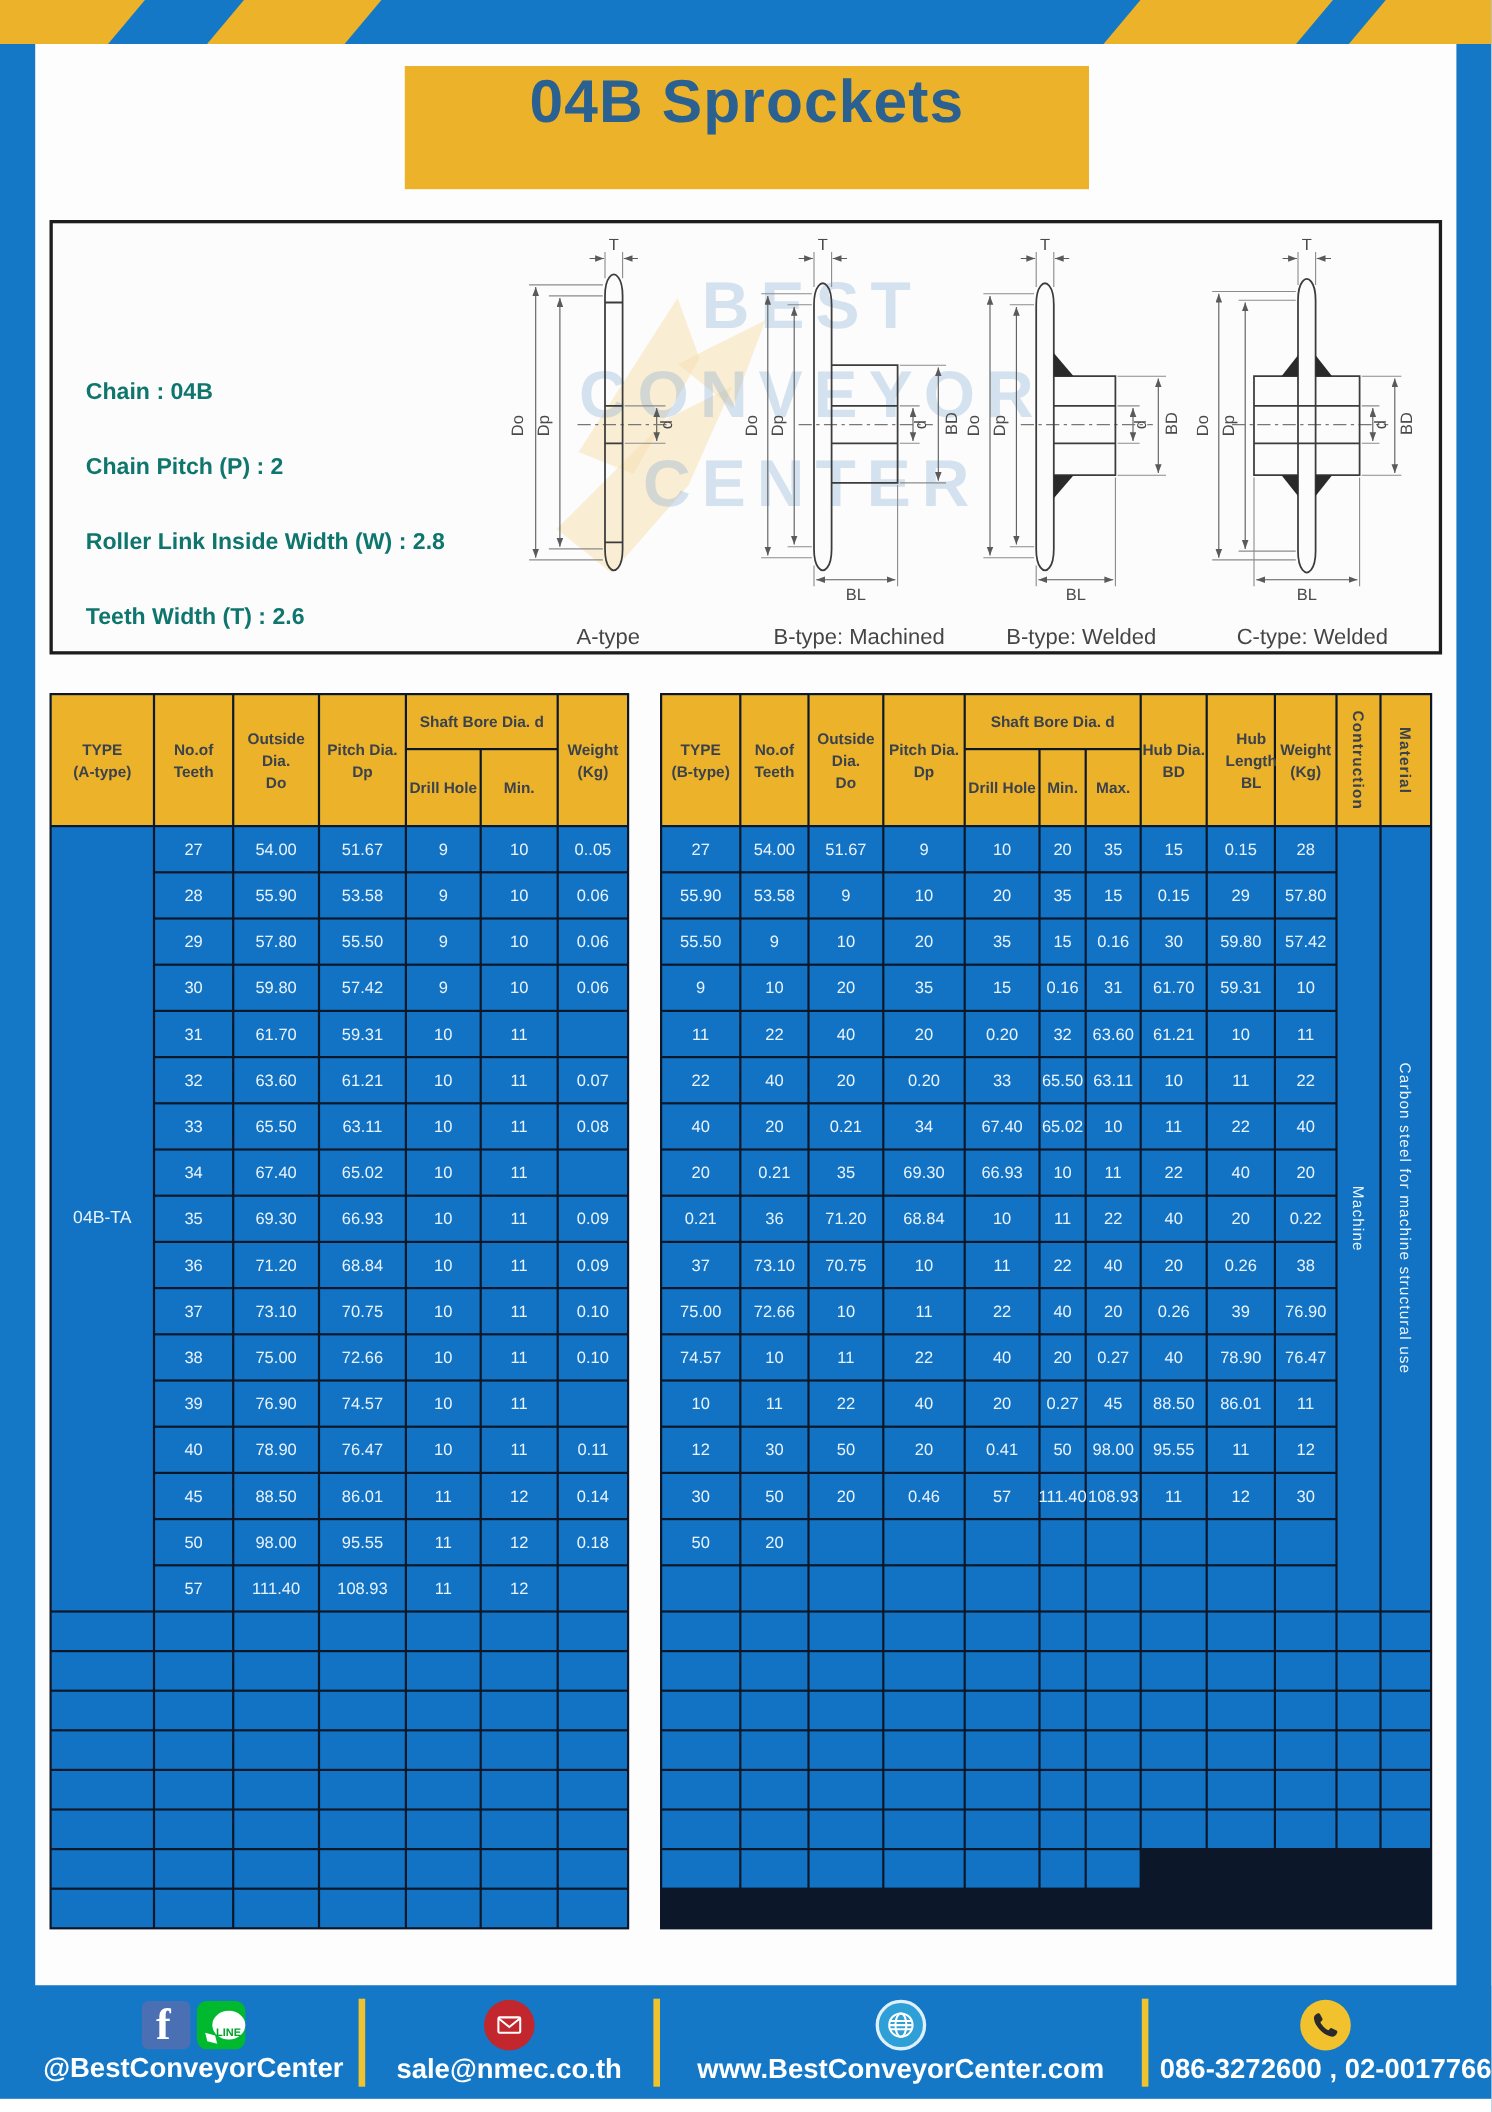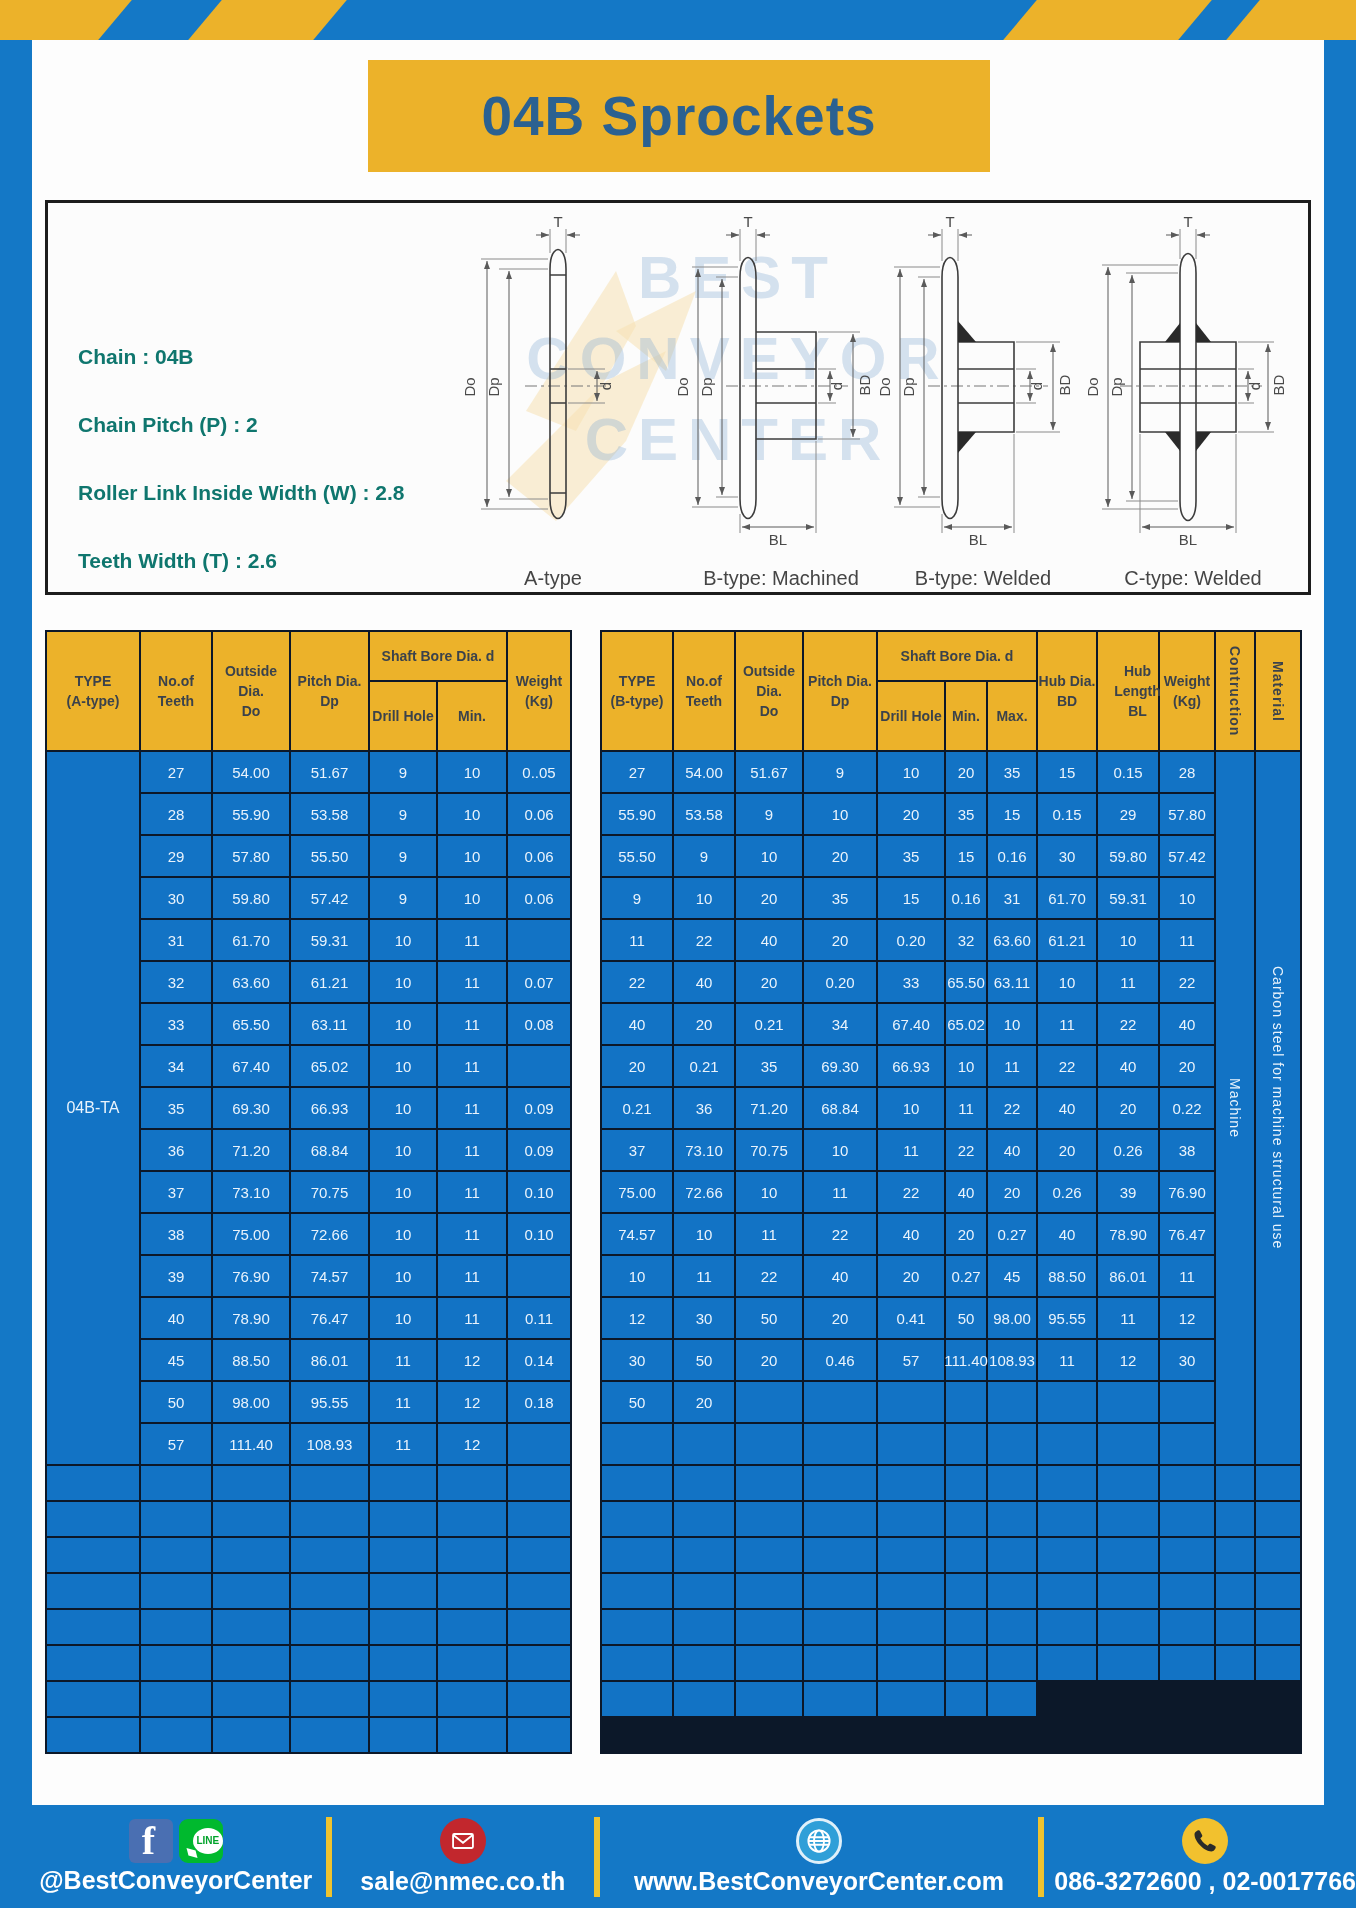--- a/index.html
+++ b/index.html
@@ -11,21 +11,21 @@
   .stripe { position:absolute; top:0; height:40px; background:#ecb22a; transform:skewX(-40deg); }
   .s1 { left:-55px;  width:170px; }
   .s2 { left:205px;  width:125px; }
   .s3 { left:1020px; width:175px; }
   .s4 { left:1243px; width:140px; }
 
   
   .sheet { position:absolute; left:32px; top:40px; width:1292px; height:1765px; background:#fdfdfd; }
 
   .title-box { position:absolute; left:336px; top:20px; width:622px; height:112px; background:#ecb22a;
-               display:flex; align-items:center; justify-content:center; }
+               display:flex; align-items:flex-start; justify-content:center; }
   .title-box span { font-size:55px; font-weight:bold; color:#2b6191; letter-spacing:1px; }
 
   
   .diagram-box { position:absolute; left:13px; top:160px; width:1266px; height:395px;
                  border:3px solid #1d1d1d; background:#fcfcfc; box-sizing:border-box; }
   .watermark { position:absolute; left:400px; top:34px; width:580px; text-align:center; z-index:0;
                font-weight:bold; font-size:60px; letter-spacing:10px; line-height:1.35;
                color:rgba(130,170,210,0.33); }
   .wm-swoosh { position:absolute; left:418px; top:28px; z-index:0; opacity:0.55; }
   .specs { position:absolute; left:30px; top:104px; z-index:2; }
@@ -87,21 +87,21 @@
   .f1 { width:292px; } .f2 { width:252px; } .f3 { width:436px;text-align:center; } .f4 { flex:1; }
   .fdivider { width:7px; height:80px; background:#eec32f; margin:0 10px; }
   .ficons { display:flex; gap:6px; align-items:center; margin-bottom:3px; }
   .flabel { color:#ffffff; font-weight:bold; font-size:25px; white-space:nowrap; }
   .fb-icon { width:44px; height:44px; background:#4a6fb2; border-radius:6px; position:relative; overflow:hidden; }
   .fb-icon span { position:absolute; left:13px; top:-2px; color:#fff; font-weight:bold; font-size:40px;
                   font-family:"Liberation Serif",serif; }
   .line-icon { width:44px; height:44px; background:#00b92e; border-radius:9px;
                display:flex; align-items:center; justify-content:center; position:relative; }
   .line-bubble { width:34px; height:26px; background:#fff; border-radius:50%;
-                 display:flex; align-items:center; justify-content:center;margin-left:14px; }
+                 display:flex; align-items:flex-end; justify-content:center;margin-left:14px; }
   .line-bubble span { color:#00a32a; font-size:10px; font-weight:bold; letter-spacing:0; }
   .line-bubble::after { content:""; position:absolute; left:9px; bottom:6px; width:8px; height:8px;
                         background:#fff; transform:skewX(30deg) rotate(18deg); }
   .round-icon { width:46px; height:46px; border-radius:50%; display:flex; align-items:center; justify-content:center; }
   .mail-bg  { background:#c2272d; }
   .globe-bg { background:#2f9fd8; border:3px solid #dff0fa; box-sizing:border-box; }
   .phone-bg { background:#f2c12e; }
   .white-strip { position:absolute; left:0; top:1908px; width:100%; height:12px; background:#ffffff; }
 </style>
 </head>

